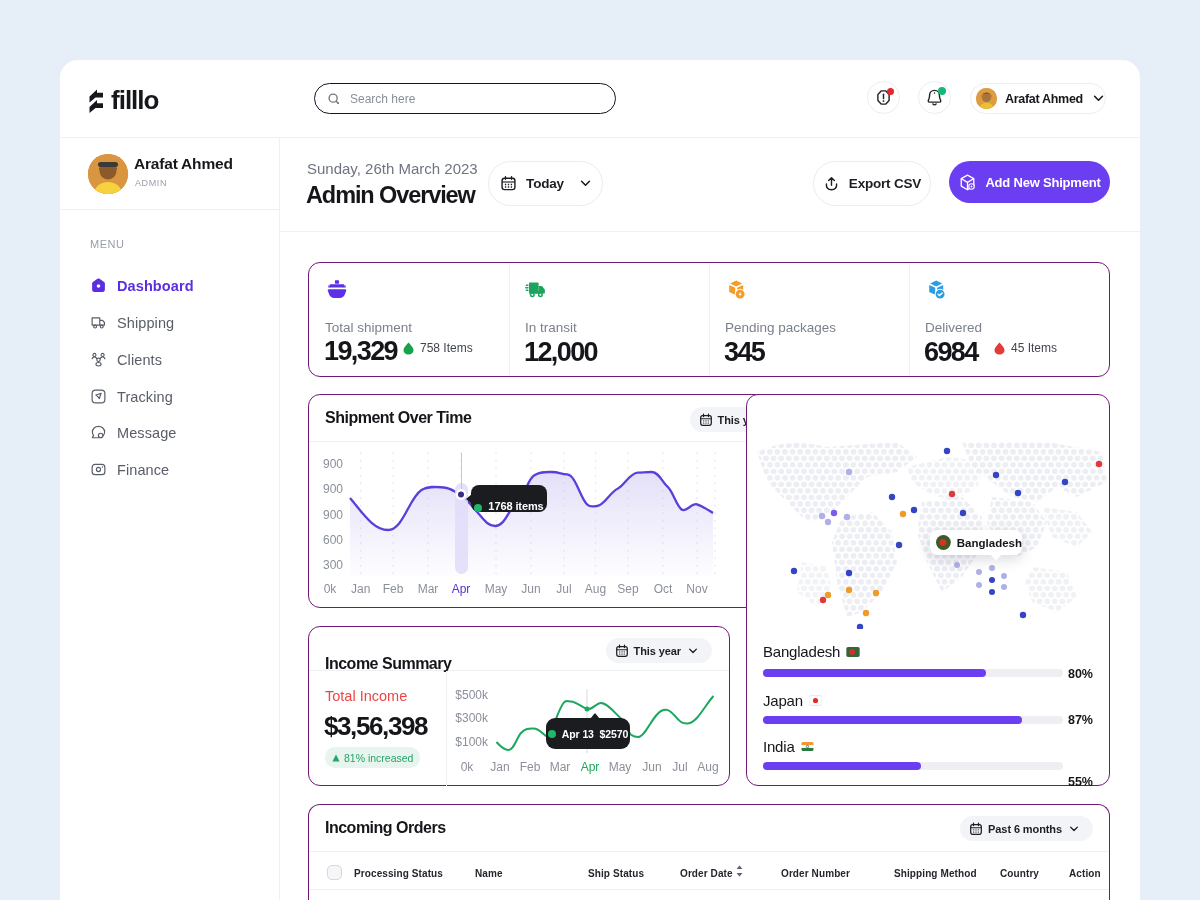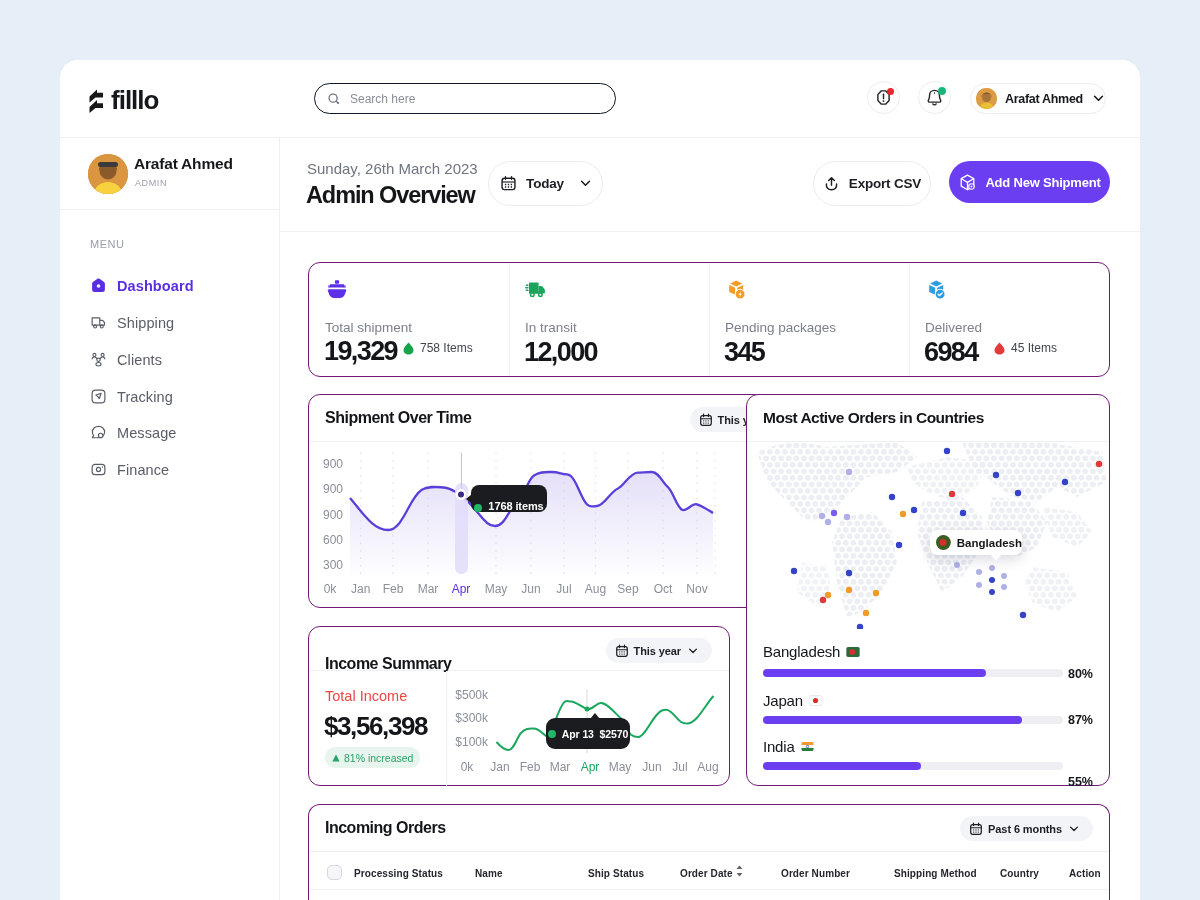--- a/index.html
+++ b/index.html
@@ -375,23 +375,20 @@
   </g>
  </svg>
  <div class="tip" style="left:237px;top:91px;width:84px;height:31px;border-radius:9px;justify-content:center;padding:0;">
   <div class="abs" style="left:44px;top:-5px;width:0;height:0;border-left:5px solid transparent;border-right:5px solid transparent;border-bottom:6px solid #1b1c20;"></div>
   <div class="dotg" style="width:8px;height:8px;"></div>
         <span style="font-size:10.5px;">Apr 13&nbsp;&nbsp;$2570</span>
  </div>
 </div>
 
 <div class="card" style="left:686px;top:334px;width:364px;height:392px;">
- <div class="chead">
-        <h3 style="font-size:15.5px;">Most Active Orders in Countries</h3>
-      </div>
  <div class="abs" style="left:0;top:47px;width:362px;height:187px;overflow:hidden;">
   <svg width="362" height="187" viewBox="0 0 362 187">
    <defs>
     <pattern id="hex" width="7.6" height="13" patternUnits="userSpaceOnUse">
      <circle cx="3.8" cy="3.3" r="2.9" fill="#eceef3"></circle>
      <circle cx="0" cy="9.8" r="2.9" fill="#eceef3"></circle>
      <circle cx="7.6" cy="9.8" r="2.9" fill="#eceef3"></circle>
     </pattern>
    </defs>
    <g>

